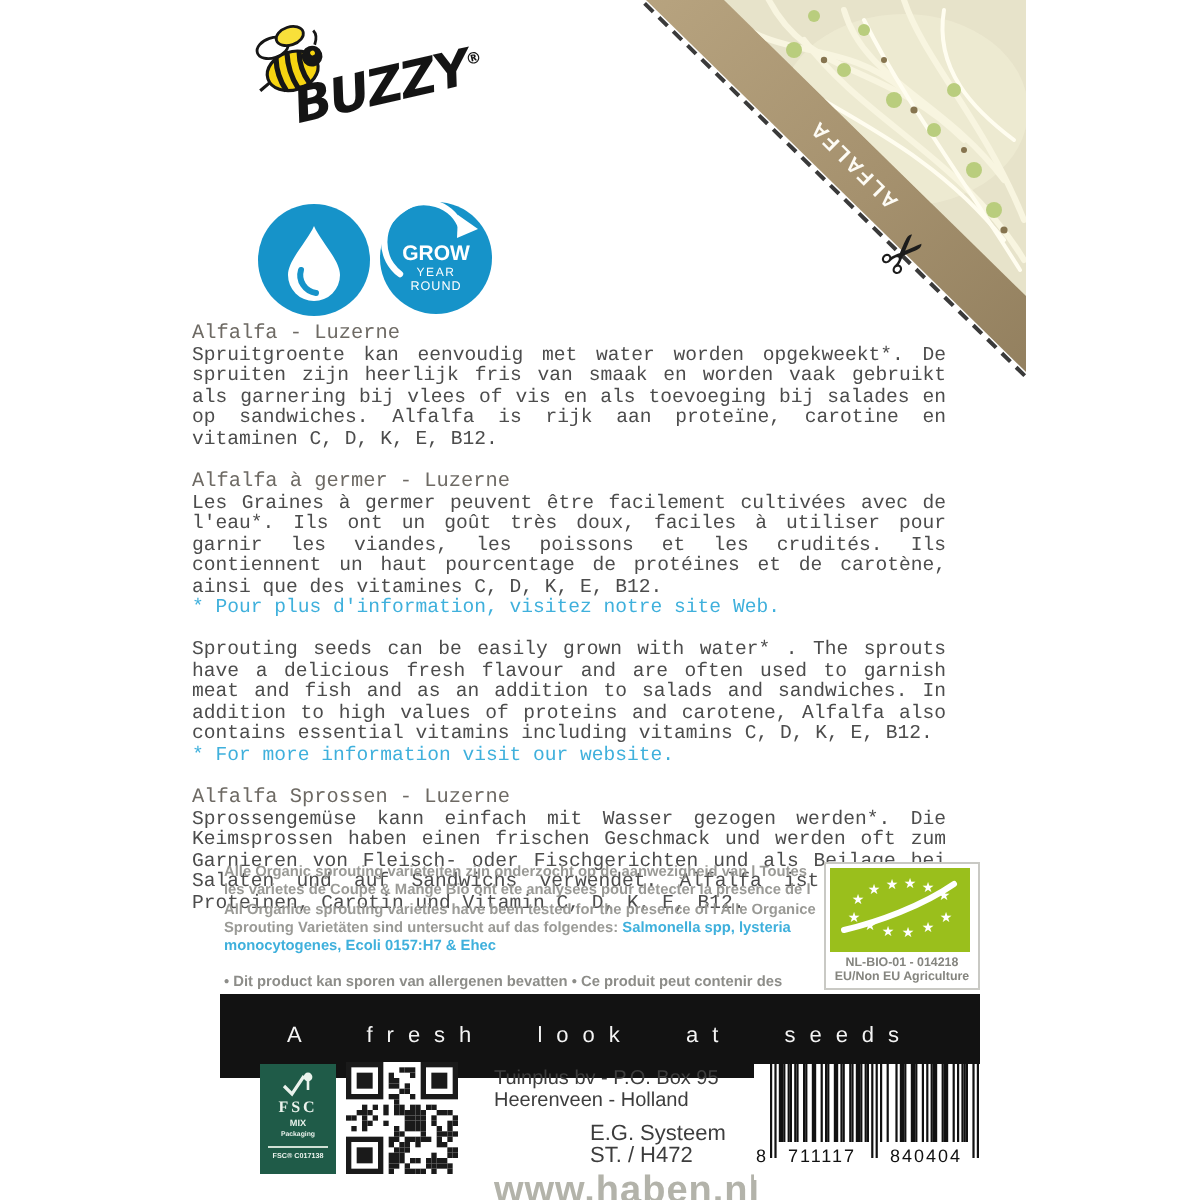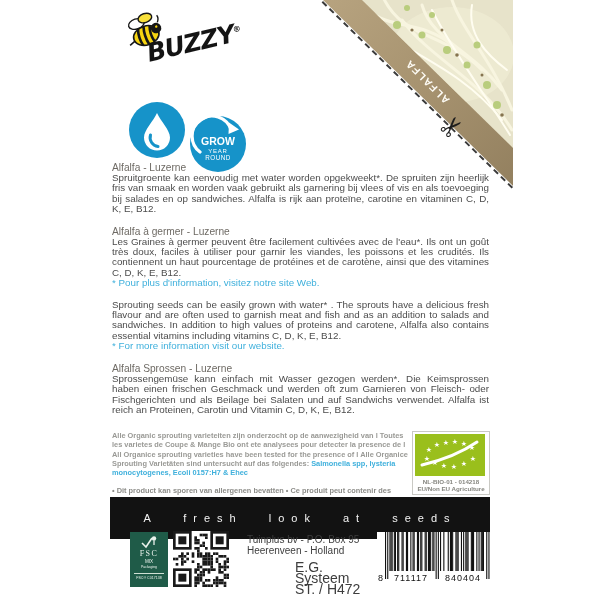--- a/index.html
+++ b/index.html
@@ -25,24 +25,24 @@
   .logo{position:absolute;left:120px;top:8px;width:110px;height:60px;}
   .logo .bee{position:absolute;left:4px;top:2px;}
   .logo .word{position:absolute;left:26px;top:20px;font-size:25px;font-weight:bold;
               font-style:italic;font-family:"DejaVu Sans",sans-serif;color:#141414;
               transform:rotate(-13deg);letter-spacing:-1px;}
   .logo .reg{font-size:8px;font-style:normal;vertical-align:super;letter-spacing:0;}
 
   
   .icon-circle{position:absolute;width:56px;height:56px;}
   .icon-water{left:129px;top:102px;}
-  .icon-grow{left:190px;top:116px;}
-
-  
-  .blocks{position:absolute;left:112px;top:162px;width:377px;}
+  .icon-grow{left:190px;top:101px;}
+
+  
+  .blocks{position:absolute;left:96px;top:162px;width:377px;font-family:Liberation Mono, monospace;}
   .block{margin:0 0 11px 0;}
   .block h2{margin:0;font-size:10.2px;font-weight:normal;color:#6e6a64;line-height:11px;}
   .block p{margin:0;font-size:9.8px;line-height:10.4px;color:#4c4c4c;text-align:justify;}
   .block .note{color:#3fb0dc;text-align:left;}
 
   
   .organic{position:absolute;left:112px;top:431px;width:378px;display:flex;
            justify-content:space-between;align-items:flex-start;font-weight:bold;}
   .organic-left{width:296px;}
   .organic-left .statement{margin:0;font-size:7.4px;line-height:9.3px;color:#9a9a96;}
@@ -54,31 +54,31 @@
   .cert-box .region{font-size:6.2px;line-height:7px;color:#85857f;text-align:center;}
 
   
   .tagline-bar{position:absolute;left:110px;top:497px;width:380px;height:42px;background:#121212;
                color:#f4f4f4;font-size:11px;letter-spacing:7px;word-spacing:16px;
                display:flex;align-items:center;justify-content:center;}
 
   
   .footer{position:absolute;left:110px;top:531px;width:380px;height:62px;}
   .fsc{position:absolute;left:20px;top:1px;width:38px;height:55px;background:#1f5b48;
-       display:flex;flex-direction:column;align-items:center;color:#eaf2ec;}
+       display:flex;flex-direction:column;align-items:center;color:#eaf2ec;font-weight:bold;}
   .fsc .tree{margin-top:3px;}
   .fsc .acro{font-family:"Liberation Serif",serif;font-size:8px;letter-spacing:1.5px;line-height:9px;}
   .fsc .mix{font-size:4.6px;line-height:6px;margin-top:1px;}
   .fsc .pack{font-size:3.4px;line-height:4px;}
   .fsc .lic{font-size:3.6px;line-height:5px;margin-top:4px;border-top:0.5px solid #cfe0d4;
             padding-top:2px;width:30px;text-align:center;}
   .qr{position:absolute;left:63px;top:0;width:56px;height:56px;background:#fff;}
   .addr{position:absolute;left:137px;top:3px;width:125px;}
   .addr .line{font-size:10px;line-height:11px;color:#3d3d3d;}
-  .addr .sys{margin-top:6px;font-size:14px;line-height:11px;color:#3d3d3d;padding-left:48px;}
+  .addr .sys{margin-top:6px;font-size:11px;line-height:11px;color:#3d3d3d;padding-left:48px;}
   .addr .site{margin-top:1px;font-size:19px;font-weight:bold;color:#b3b3aa;letter-spacing:0.5px;}
   .barcode{position:absolute;left:267px;top:1px;width:113px;height:58px;background:#fff;}
   .barcode svg{display:block;}
 </style>
 </head>
 <body>
 
 <div class="stage">
 
   <div class="photo-wrap">

